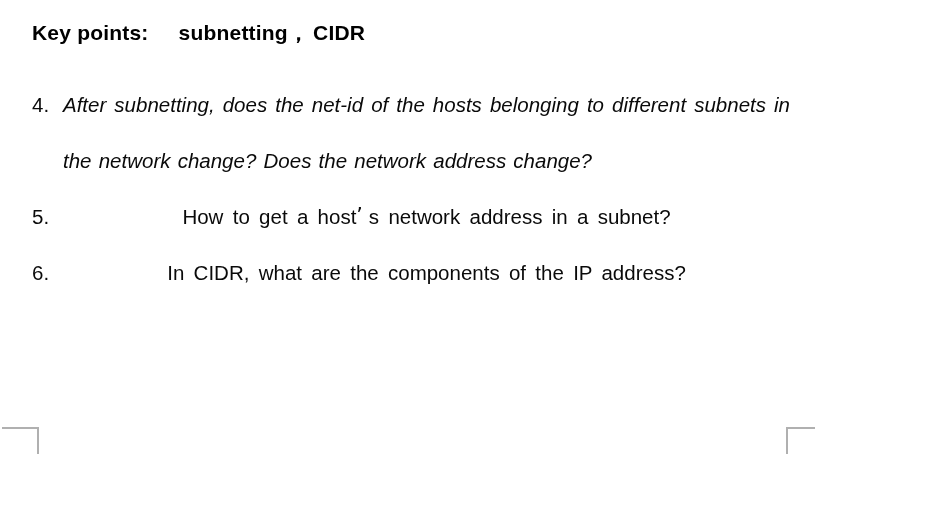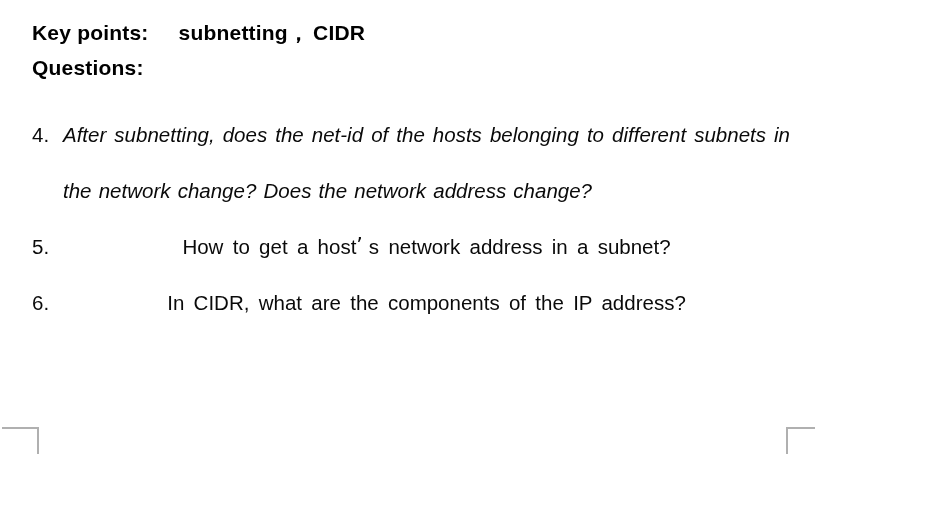--- a/index.html
+++ b/index.html
@@ -34,21 +34,21 @@
 
   .line-head {
     font-size: 21px;
     font-weight: bold;
     letter-spacing: 0.2px;
     line-height: 1;
     white-space: nowrap;
   }
 
   .keypoints {
-    margin-bottom: 14px;
+    margin-bottom: 34px;
   }
 
   .kp-label {
     font-weight: bold;
   }
 
   .kp-gap {
     display: inline-block;
     width: 30px;
   }
@@ -137,21 +137,20 @@
 <body>
 
 <div id="slide">
 
   <div class="content">
 
     <div class="line-head keypoints">
       <span class="kp-label">Key points:</span><span class="kp-gap"></span><span class="kp-value">subnetting</span><span class="kp-value cjk-comma">，</span><span class="kp-value">CIDR</span>
     </div>
 
-    <div class="line-head questions-label">Questions:</div>
 
     <div class="qitem q4">
       <span class="qnum">4.</span>
       <div class="qbody multi">After subnetting, does the net-id of the hosts belonging to different subnets in the network change? Does the network address change?</div>
     </div>
 
     <div class="qitem q5">
       <span class="qnum">5.</span>
       <div class="qbody single"><span>How to get a host</span><span class="apos">’</span><span>s network address in a subnet?</span></div>
     </div>

